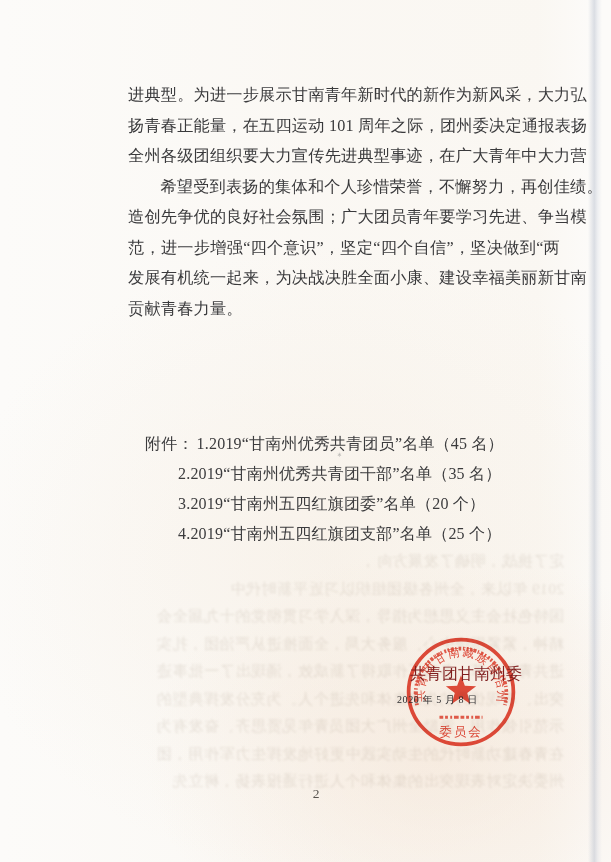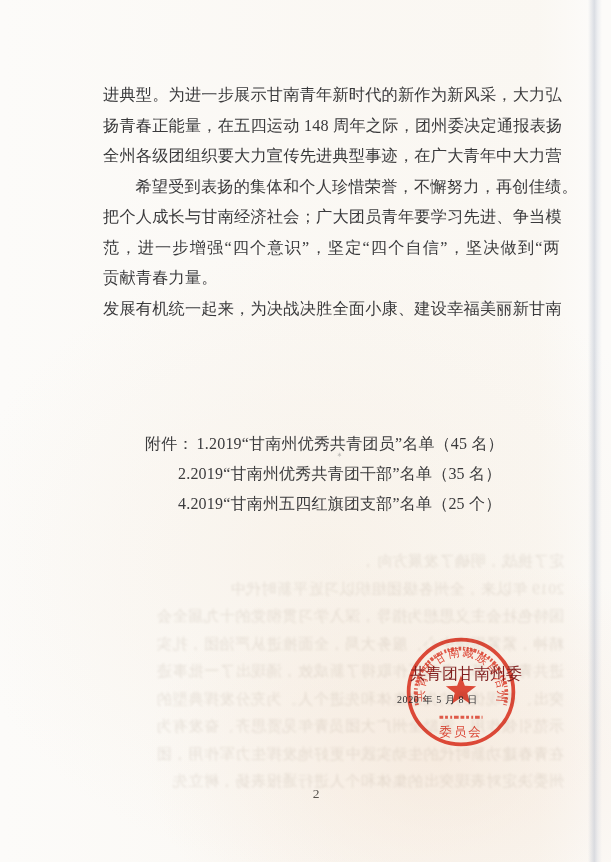--- a/index.html
+++ b/index.html
@@ -19,21 +19,21 @@
   .page-edge{
     position:absolute;left:588px;top:0;width:14px;height:862px;z-index:0;pointer-events:none;
     background:linear-gradient(90deg, rgba(160,170,190,0) 0%, rgba(163,173,192,0.38) 45%, rgba(198,205,220,0.25) 70%, rgba(235,238,245,0) 100%);
   }
   
   .main-text{
     position:absolute;left:103px;top:80px;width:457px;z-index:2;
     font-size:16.2px;line-height:30.5px;color:#3a3a3c;
     letter-spacing:0.2px;
   }
-  .line{text-align:justify;text-align-last:justify;height:30.5px;white-space:nowrap;}
+  .line{text-align:justify;text-align-last:justify;height:30.5px;white-space:nowrap;margin-left:25px;}
   .line.end{text-align-last:left;}
   .line.indent{text-indent:2em;}
   
   .attachments{
     position:absolute;left:145px;top:429px;z-index:2;
     font-size:16px;line-height:30px;color:#3b3b3d;letter-spacing:0.2px;
   }
   .att-row{height:30px;white-space:nowrap;}
   .att-row.cont{padding-left:33px;}
   .att-label{margin-right:3px;text-align:center;}
@@ -67,34 +67,35 @@
   }
 </style>
 </head>
 <body>
 
 <div class="paper-tint"></div>
 <div class="page-edge"></div>
 
 <div class="main-text">
   <div class="line">进典型。为进一步展示甘南青年新时代的新作为新风采，大力弘</div>
-  <div class="line">扬青春正能量，在五四运动 148 周年之际，团州委决定通报表扬</div>
+  <div class="line">扬青春正能量，在五四运动 101 周年之际，团州委决定通报表扬</div>
   <div class="line">全州各级团组织要大力宣传先进典型事迹，在广大青年中大力营</div>
   <div class="line indent">希望受到表扬的集体和个人珍惜荣誉，不懈努力，再创佳绩。</div>
-  <div class="line">把个人成长与甘南经济社会；广大团员青年要学习先进、争当模</div>
+  <div class="line">造创先争优的良好社会氛围；广大团员青年要学习先进、争当模</div>
   <div class="line">范，进一步增强“四个意识”，坚定“四个自信”，坚决做到“两</div>
+  <div class="line">发展有机统一起来，为决战决胜全面小康、建设幸福美丽新甘南</div>
   <div class="line end">贡献青春力量。</div>
-  <div class="line">发展有机统一起来，为决战决胜全面小康、建设幸福美丽新甘南</div>
 </div>
 
 <div class="attachments">
   <div class="att-row">
     <span class="att-label">附件：</span><span>1.2019“甘南州优秀共青团员”名单（45 名）</span>
   </div>
   <div class="att-row cont">2.2019“甘南州优秀共青团干部”名单（35 名）</div>
+  <div class="att-row cont">3.2019“甘南州五四红旗团委”名单（20 个）</div>
   <div class="att-row cont">4.2019“甘南州五四红旗团支部”名单（25 个）</div>
 </div>
 
 <span class="scan-artifact">＊</span>
 
 <div class="bleedthrough">
   <div>定了挑战，明确了发展方向，</div>
   <div>2019 年以来，全州各级团组织以习近平新时代中</div>
   <div>国特色社会主义思想为指导，深入学习贯彻党的十九届全会</div>
   <div>精神，紧紧围绕中心、服务大局，全面推进从严治团，扎实</div>

